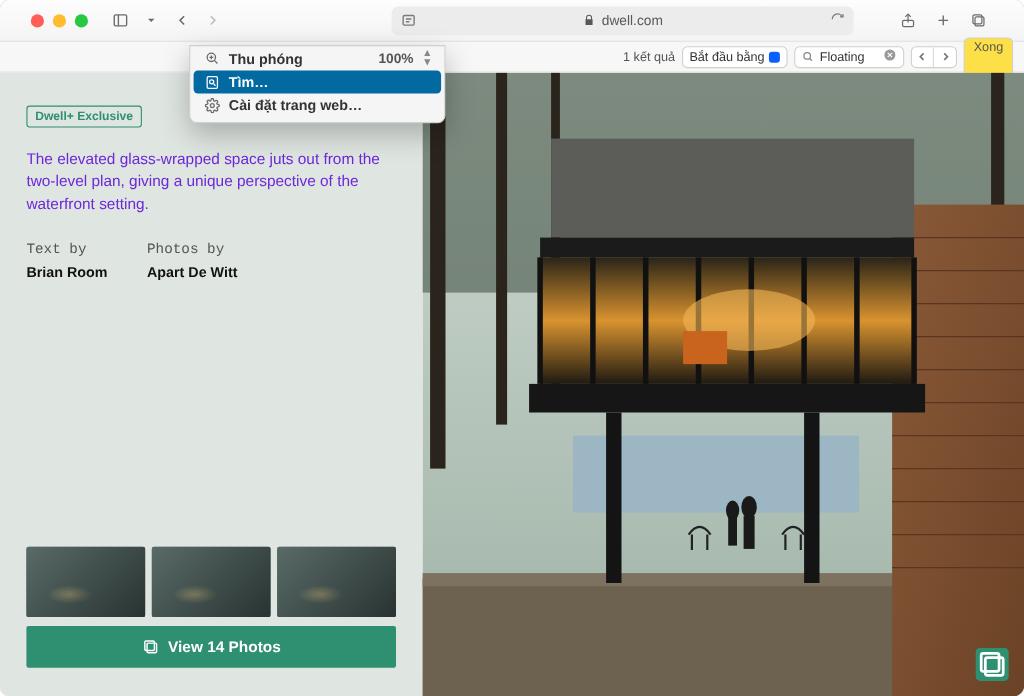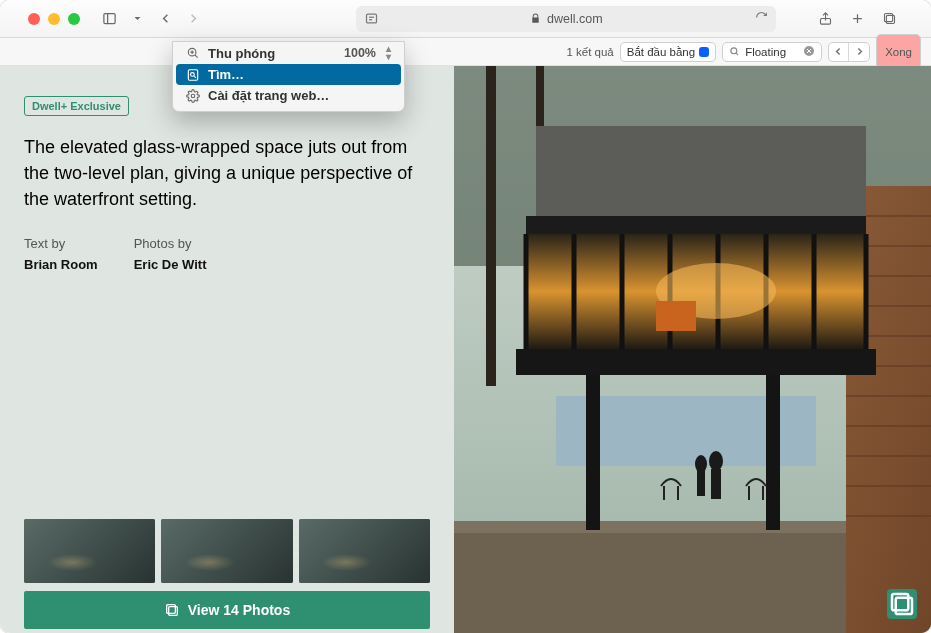--- a/index.html
+++ b/index.html
@@ -57,59 +57,59 @@
 .fb-chip{width:10px;height:10px;border-radius:3px;background:#0a60ff;}
 .fb-search{
   display:flex;align-items:center;gap:5px;
   background:#fff;border:1px solid #d0d0d0;border-radius:5px;
   padding:0 6px;height:20px;width:100px;color:#333;
 }
 .fb-search .clr{margin-left:auto;color:#8a8a8a;}
 .fb-seg{display:flex;border:1px solid #d0d0d0;border-radius:5px;overflow:hidden;height:20px;background:#fff;}
 .fb-seg span{width:20px;display:flex;align-items:center;justify-content:center;color:#777;border-right:1px solid #d8d8d8;}
 .fb-seg span:last-child{border:none;}
-.fb-done{background:#fca5a5;border:1px solid #d0d0d0;border-radius:5px;padding:2px 8px;height:35px;display:flex;align-items:center;}
+.fb-done{background:#fde047;border:1px solid #d0d0d0;border-radius:5px;padding:2px 8px;height:35px;display:flex;}
 .dropdown{
   position:absolute; top:41px; left:172px;
   width:233px; background:#f5f5f5;
   border:1px solid #cfcfcf; border-radius:0 0 7px 7px;
   box-shadow:0 10px 26px rgba(0,0,0,.25);
   padding:0 3px 5px; font-size:13px;
   z-index:20;
   font-weight:bold;
 }
 .dd-row{display:flex;align-items:center;gap:8px;padding:3px 10px;border-radius:4px;color:#333;}
 .dd-row.sel{background:#0369a1;color:#fff;}
 .dd-zoom{display:flex;align-items:center;}
 .dd-zoom .zlabel{flex:1;}
 .dd-zoom .zval{color:#555;font-size:12.5px;margin-right:2px;}
 .dd-zoom .zstep{color:#888;font-size:10px;line-height:8px;display:flex;flex-direction:column;}
 .content{
   position:absolute;top:66px;left:0;right:0;bottom:0;
   display:flex;
 }
 .left{
-  width:454px; background:#dfe5e1;
-  padding:30px 24px 4px;
+  width:384px; background:#dfe5e1;
+  padding:30px 24px 26px;
   display:flex;flex-direction:column;
 }
 .badge{
   border:1px solid #2f8f71;color:#2f8f71;
   font-size:11px;padding:3px 7px;border-radius:3px;
   width:fit-content;font-weight:600;
 }
 .headline{
   font-family:Georgia,"Times New Roman",serif;
   font-weight:800;font-size:30px;line-height:1.13;
   color:#171717;margin-top:16px;letter-spacing:-.3px;
 }
 .headline mark{background:#ffe84d;padding:0 1px;}
-.deck{font-size:18px;color:#000000;margin-top:18px;line-height:1.45;}
+.deck{font-size:14px;color:#6d28d9;margin-top:18px;line-height:1.45;}
 .byline{display:flex;gap:36px;margin-top:24px;font-size:13px;}
-.by-col .lbl{color:#555;margin-bottom:6px;}
+.by-col .lbl{color:#555;margin-bottom:6px;font-family:Liberation Mono, monospace;}
 .by-col .val{font-weight:700;color:#111;}
 .thumbs{margin-top:auto;}
 .thumb-row{display:flex;gap:6px;}
 .thumb{
   flex:1;height:64px;border-radius:2px;overflow:hidden;
   background:#2b3a3e;position:relative;
 }
 .thumb::after{content:"";position:absolute;inset:0;
   background:linear-gradient(135deg,rgba(120,140,130,.6),rgba(40,50,48,.9));}
 .thumb .glow{position:absolute;left:18%;bottom:18%;width:38%;height:28%;
@@ -279,21 +279,21 @@
     <div class="left">
       <span class="badge">Dwell+ Exclusive</span>
       <p class="deck">The elevated glass-wrapped space juts out from the two-level plan, giving a unique perspective of the waterfront setting.</p>
       <div class="byline">
         <div class="by-col">
           <div class="lbl">Text by</div>
           <div class="val">Brian Room</div>
         </div>
         <div class="by-col">
           <div class="lbl">Photos by</div>
-          <div class="val">Eric De Witt</div>
+          <div class="val">Apart De Witt</div>
         </div>
       </div>
       <div class="thumbs">
         <div class="thumb-row">
           <div class="thumb">
               <div class="glow"></div>
             </div>
           <div class="thumb">
               <div class="glow"></div>
             </div>

